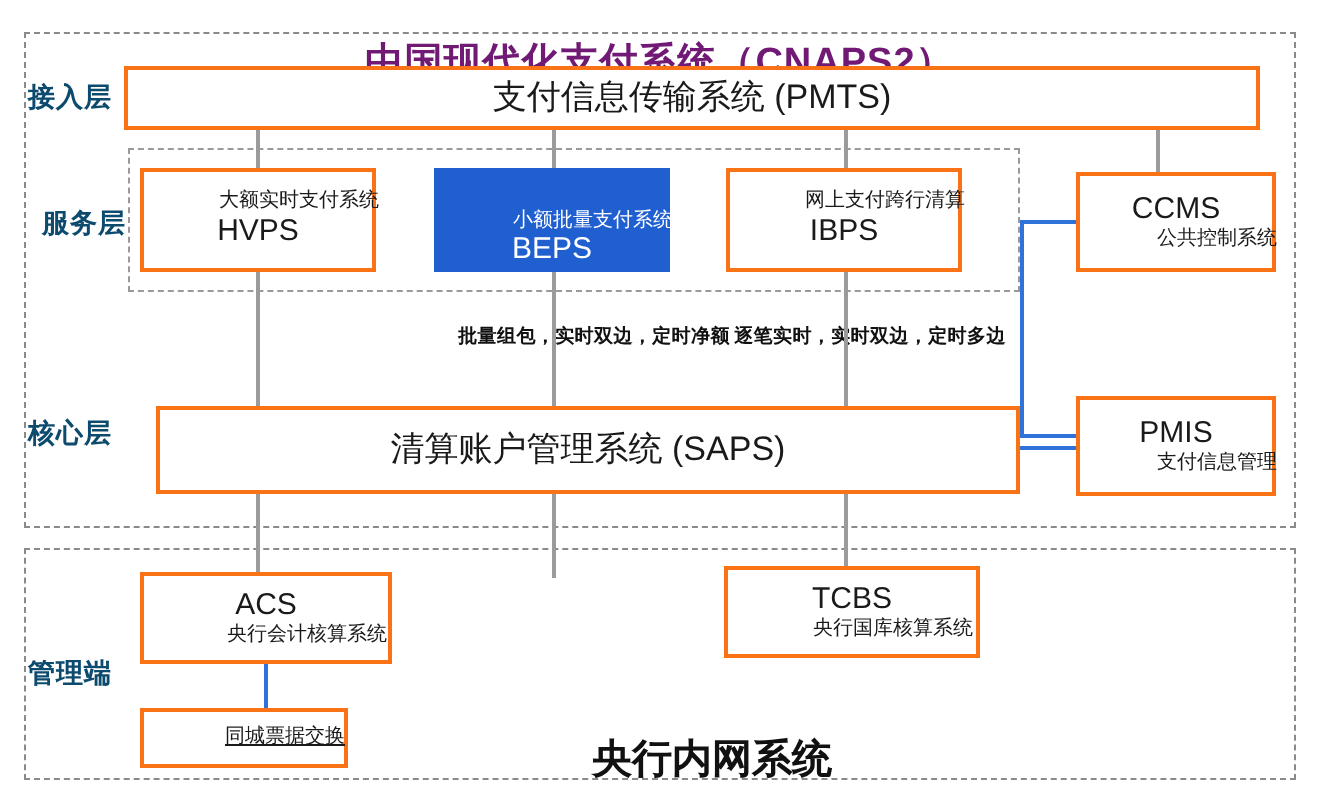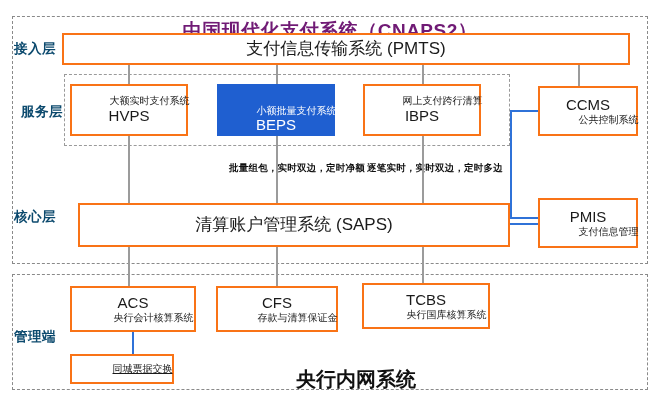--- a/index.html
+++ b/index.html
@@ -176,24 +176,20 @@
 
   <div class="abs vline-gray" style="left:128px; top:247px; height:42px;"></div>
   <div class="abs vline-gray" style="left:276px; top:247px; height:42px;"></div>
   <div class="abs vline-gray" style="left:422px; top:247px; height:42px;"></div>
 
   <div class="abs node" style="left:70px; top:286px; width:126px; height:46px;">
     <span class="en">ACS</span>
     <span class="cn">央行会计核算系统</span>
   </div>
 
-  <div class="abs node" style="left:216px; top:286px; width:122px; height:46px;">
-    <span class="en">CFS</span>
-    <span class="cn">存款与清算保证金</span>
-  </div>
 
   <div class="abs node" style="left:362px; top:283px; width:128px; height:46px;">
     <span class="en">TCBS</span>
     <span class="cn">央行国库核算系统</span>
   </div>
 
   <div class="abs vline-blue" style="left:132px; top:331px; height:24px;"></div>
 
   <div class="abs node single" style="left:70px; top:354px; width:104px; height:30px;text-decoration:underline;">
     <span class="cn">同城票据交换</span>

